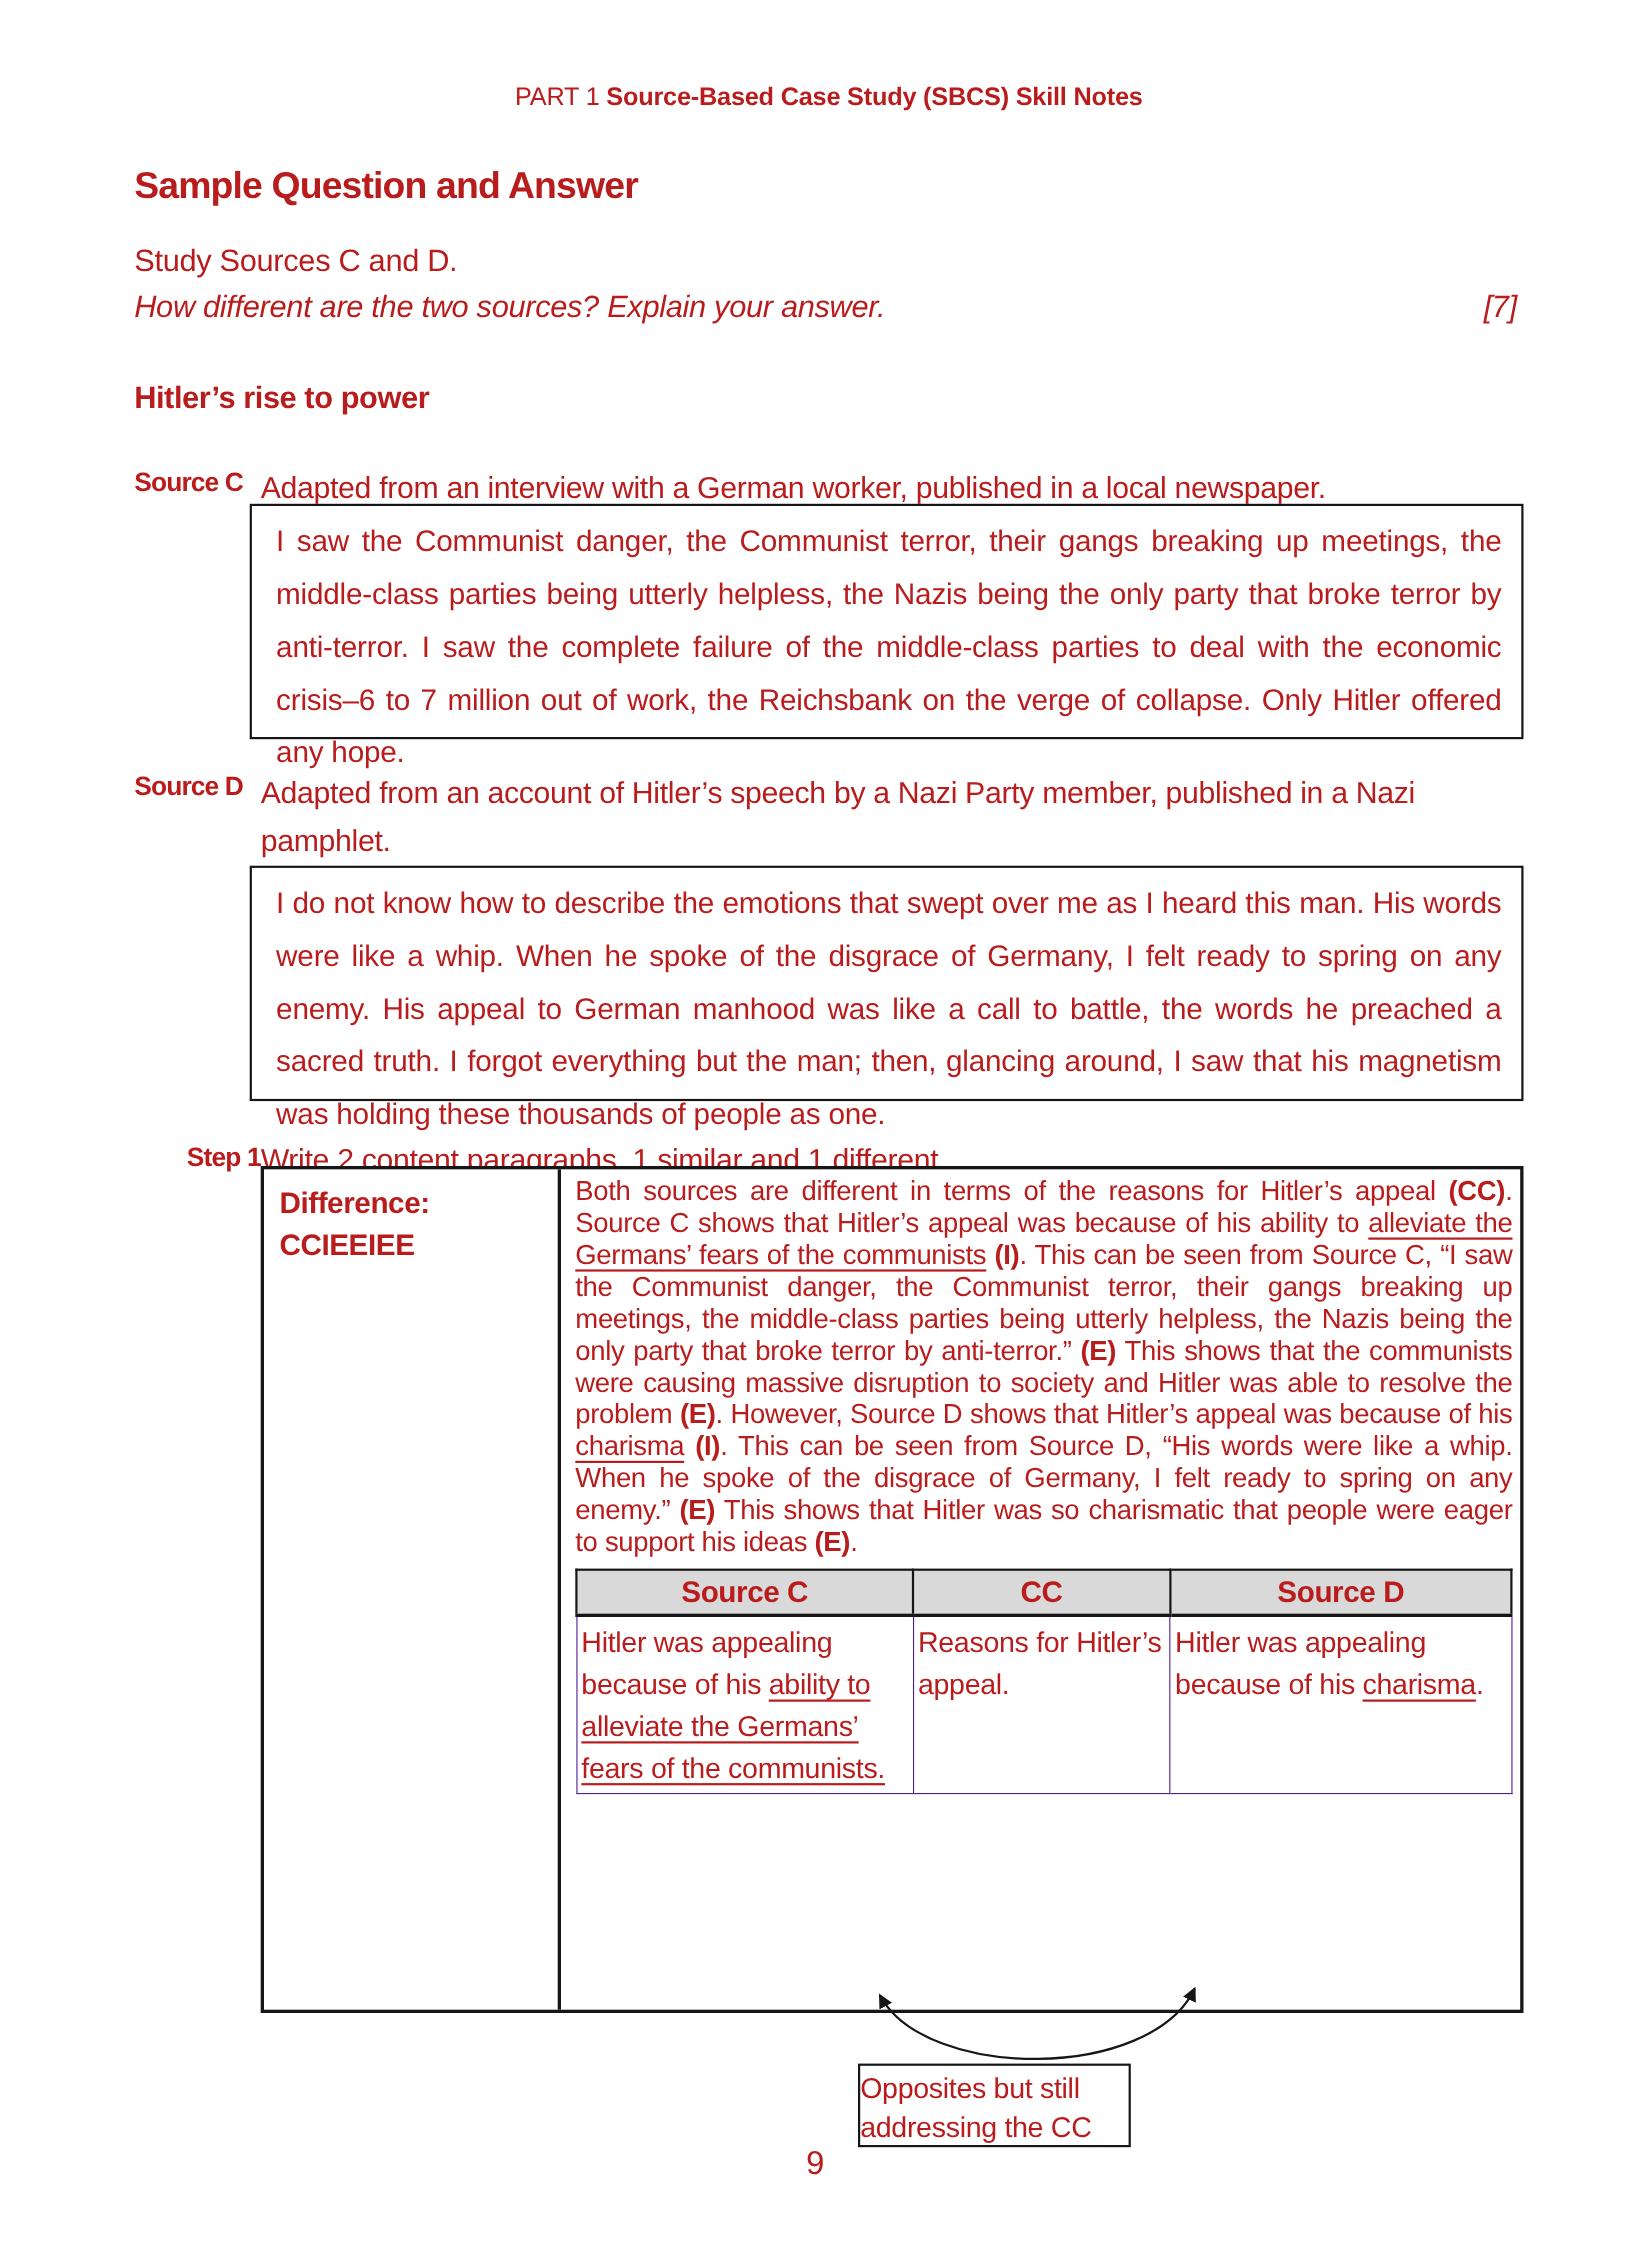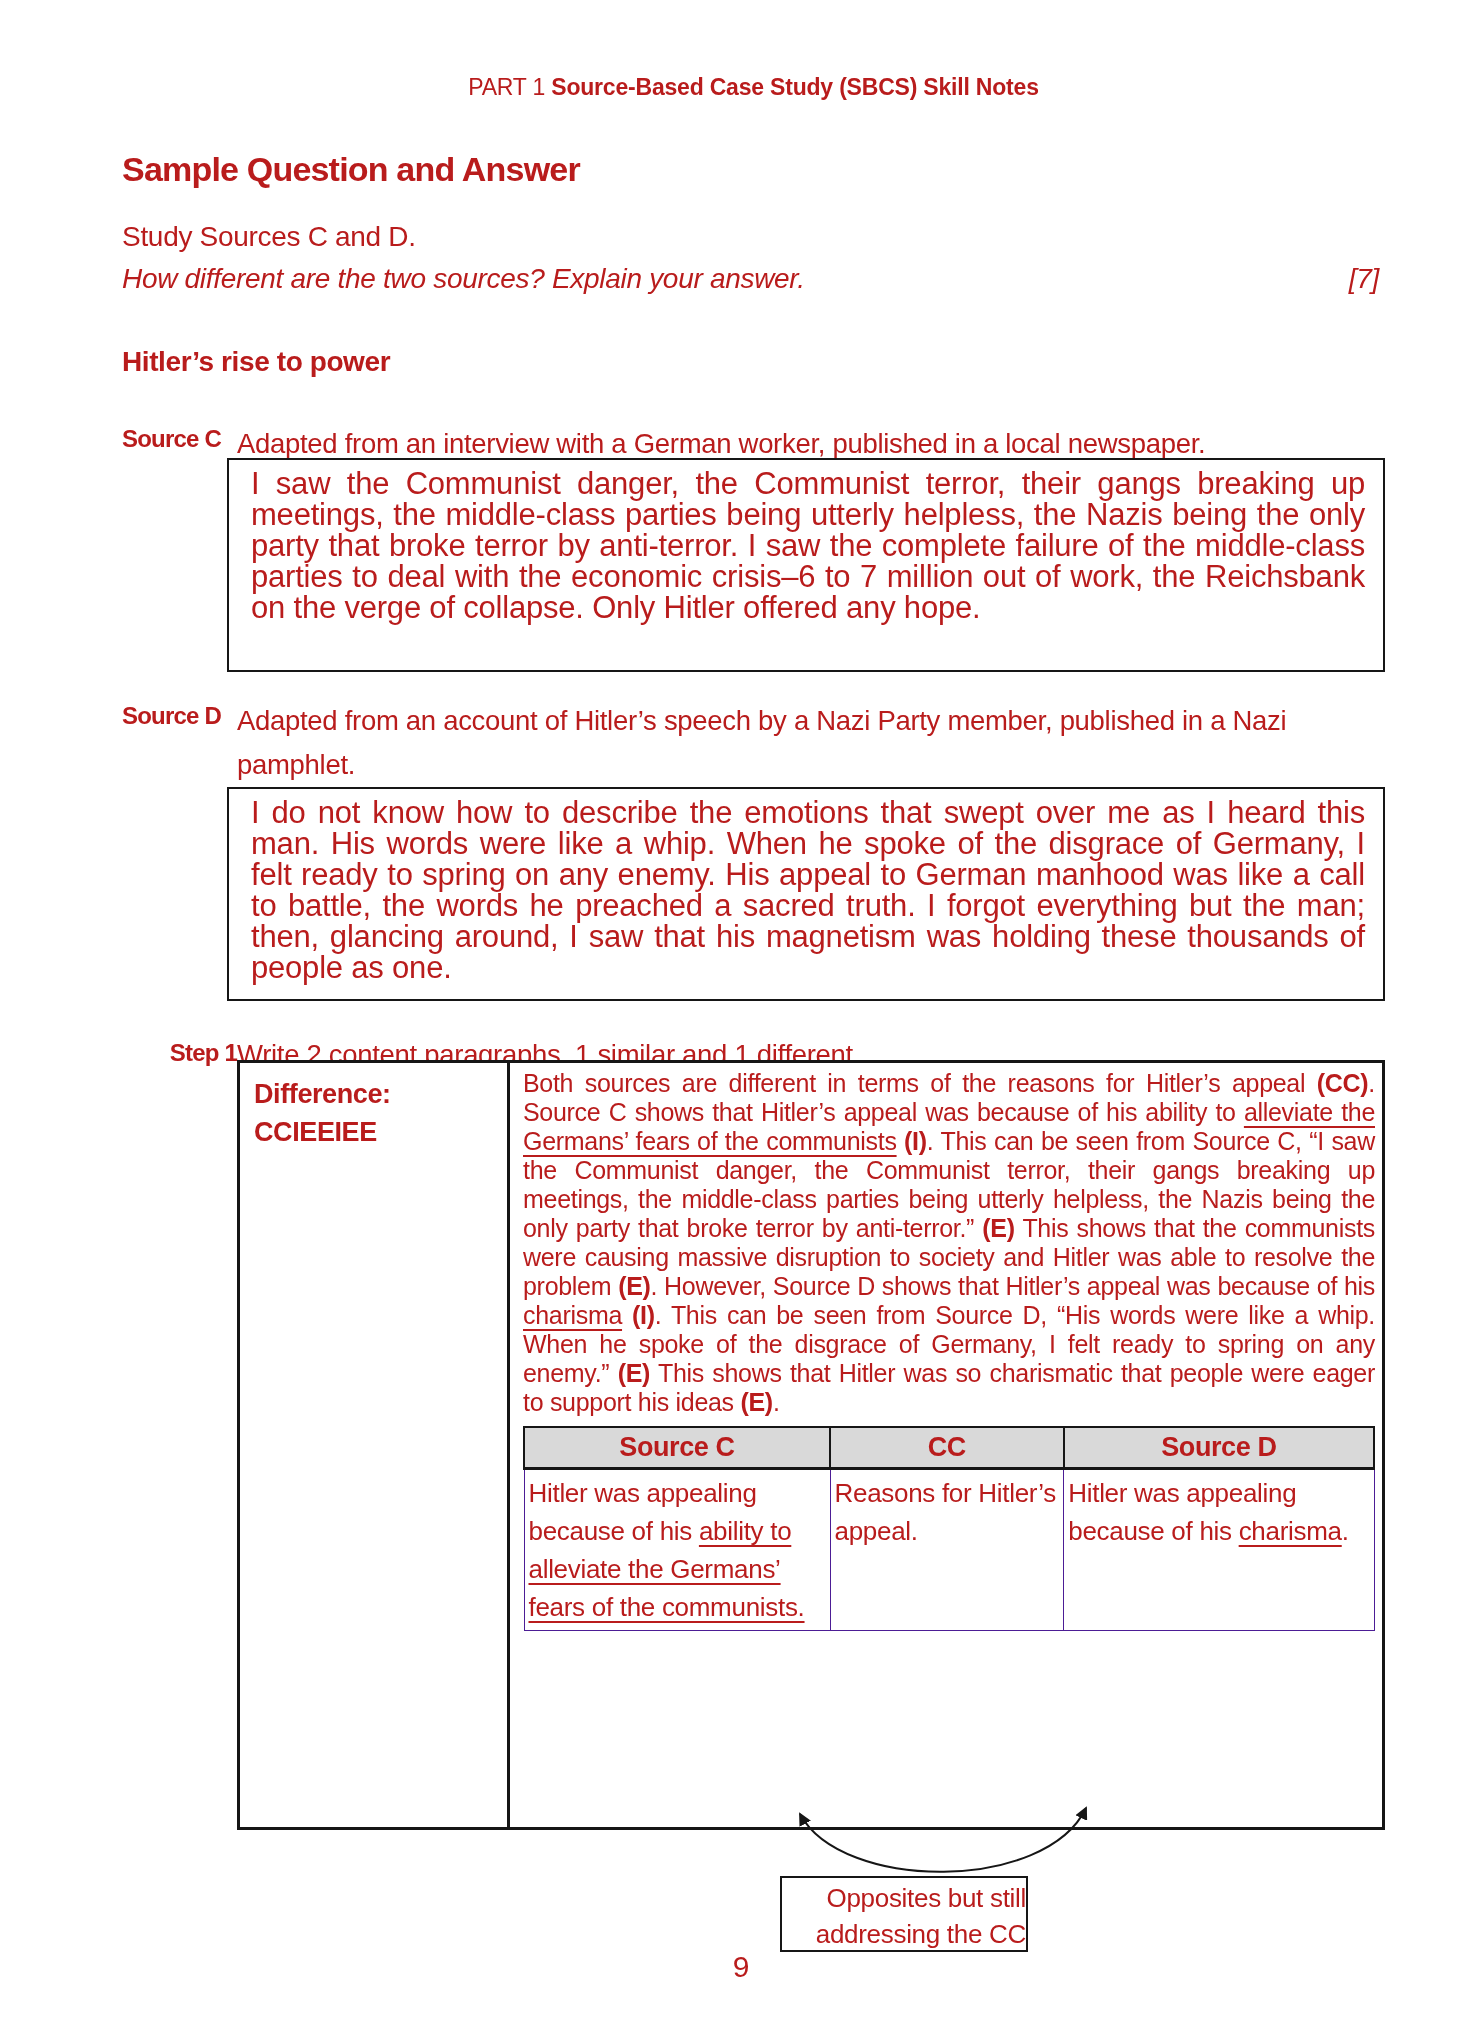--- a/index.html
+++ b/index.html
@@ -19,35 +19,35 @@
   .study-line{position:absolute;top:221px;left:122px;font-size:28px;letter-spacing:-0.3px;}
   .question-row{position:absolute;top:263px;left:122px;width:1263px;display:flex;justify-content:space-between;font-size:28px;letter-spacing:-0.3px;font-style:italic;}
   .marks{padding-right:6px;}
   .topic{position:absolute;top:346px;left:122px;width:1263px;text-align:left;font-weight:700;font-size:28px;letter-spacing:-0.4px;}
 
   .src-row{position:absolute;left:122px;width:1263px;display:flex;align-items:flex-start;}
   .src-label{flex:0 0 115px;width:115px;font-weight:700;font-size:24px;letter-spacing:-0.8px;padding-top:3px;}
   .src-caption{font-size:27.5px;line-height:44px;letter-spacing:-0.3px;}
 
   .quote-box{position:absolute;left:227px;width:1158px;box-sizing:border-box;border:2px solid #161616;padding:8px 18px 8px 22px;background:#fff;}
-  .quote-box p{margin:0;font-size:31px;line-height:31px;text-align:justify;letter-spacing:-0.2px;}
+  .quote-box p{margin:0;font-size:27px;line-height:48px;text-align:justify;letter-spacing:-0.2px;}
 
   .answer-table{position:absolute;left:237px;top:1060px;width:1148px;height:770px;box-sizing:border-box;border:3px solid #161616;display:flex;background:#fff;}
   .at-left{flex:0 0 270px;width:270px;box-sizing:border-box;border-right:3px solid #161616;padding:12px 10px 0 14px;font-weight:700;font-size:27px;line-height:38px;letter-spacing:-0.4px;}
   .at-right{flex:1;box-sizing:border-box;padding:6px 7px 0 13px;}
   .answer-par{margin:0;font-size:25px;line-height:29px;text-align:justify;letter-spacing:-0.3px;}
   .rich-b{font-weight:700;}
   .rich-u{text-decoration:underline;text-underline-offset:5px;text-decoration-thickness:2px;}
 
   .inner-table{margin-top:9px;width:100%;border-collapse:collapse;table-layout:fixed;}
   .inner-table th{background:#d9d9d9;border:2px solid #161616;border-bottom:3px solid #161616;font-size:27px;font-weight:700;text-align:center;padding:4px 0;letter-spacing:-0.4px;}
   .inner-table td{border:1px solid #4c1d95;vertical-align:top;font-size:26px;line-height:38px;padding:4px 4px;letter-spacing:-0.3px;}
 
   .arrows{position:absolute;left:0;top:0;pointer-events:none;}
-  .callout{position:absolute;left:780px;top:1876px;width:248px;height:76px;box-sizing:border-box;border:2px solid #161616;background:#fff;text-align:right;font-size:26px;line-height:36px;padding-top:2px;letter-spacing:-0.3px;}
+  .callout{position:absolute;left:780px;top:1876px;width:248px;height:76px;box-sizing:border-box;border:2px solid #161616;background:#fff;text-align:left;font-size:26px;line-height:36px;padding-top:2px;letter-spacing:-0.3px;}
   .pagenum{position:absolute;top:1950px;left:0;width:1482px;text-align:center;font-size:30px;}
 </style>
 </head>
 <body>
 
 <div class="page">
 
   <div class="running-head">
     <span class="rh-part">PART 1 </span><span class="rh-title">Source-Based Case Study (SBCS) Skill Notes</span>
   </div>

